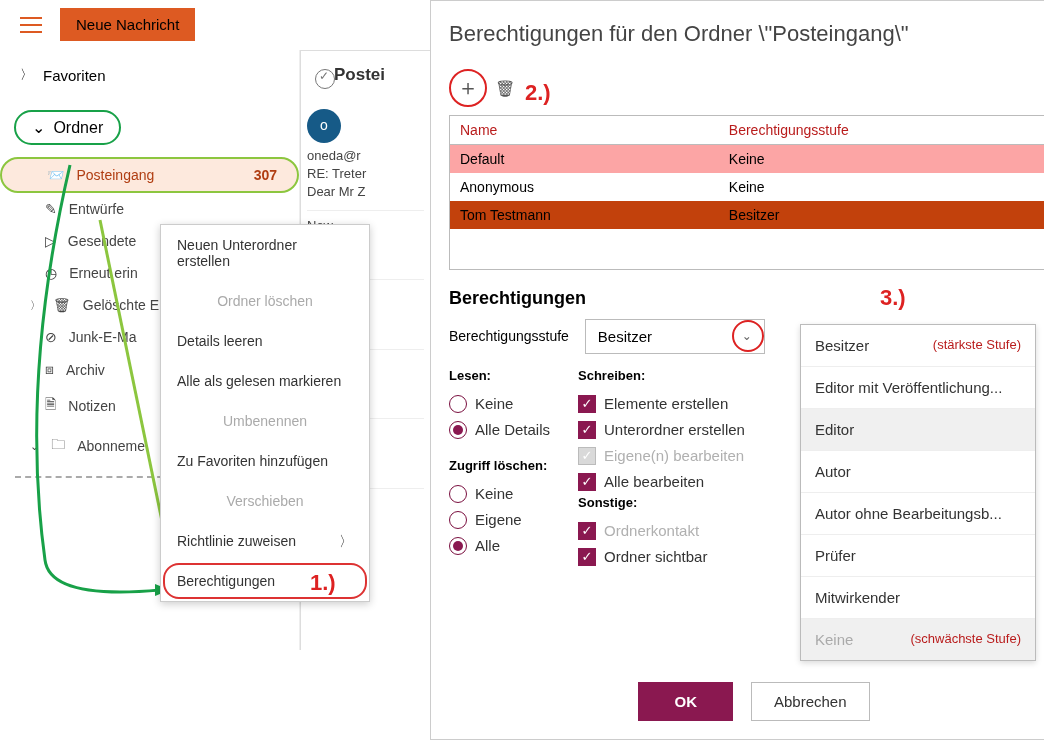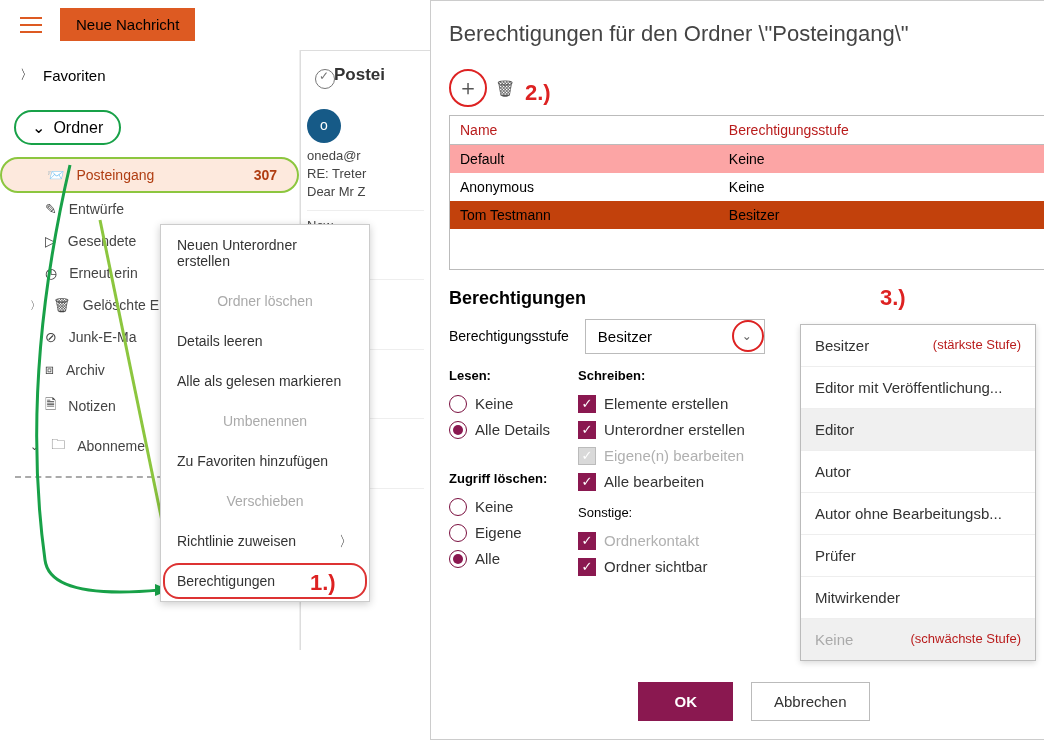--- a/index.html
+++ b/index.html
@@ -246,21 +246,21 @@
       <h5>Lesen:</h5>
       <div class="radio-row">
           <span class="radio"></span>
           <span>Keine</span>
         </div>
       <div class="radio-row">
           <span class="radio checked"></span>
           <span>Alle Details</span>
         </div>
 
-      <h5 style="margin-top:28px">Zugriff löschen:</h5>
+      <h5 style="margin-top:15px">Zugriff löschen:</h5>
       <div class="radio-row">
           <span class="radio"></span>
           <span>Keine</span>
         </div>
       <div class="radio-row">
           <span class="radio"></span>
           <span>Eigene</span>
         </div>
       <div class="radio-row">
           <span class="radio checked"></span>
@@ -280,21 +280,21 @@
         </div>
       <div class="check-row">
           <span class="checkbox disabled"></span>
           <span class="disabled-label">Eigene(n) bearbeiten</span>
         </div>
       <div class="check-row">
           <span class="checkbox checked"></span>
           <span>Alle bearbeiten</span>
         </div>
 
-      <h5 style="margin-top:10px; font-weight:normal;">Sonstige:</h5>
+      <h5 style="font-weight:bold;">Sonstige:</h5>
       <div class="check-row">
           <span class="checkbox checked"></span>
           <span class="disabled-label">Ordnerkontakt</span>
         </div>
       <div class="check-row">
           <span class="checkbox checked"></span>
           <span>Ordner sichtbar</span>
         </div>
     </div>
   </div>

